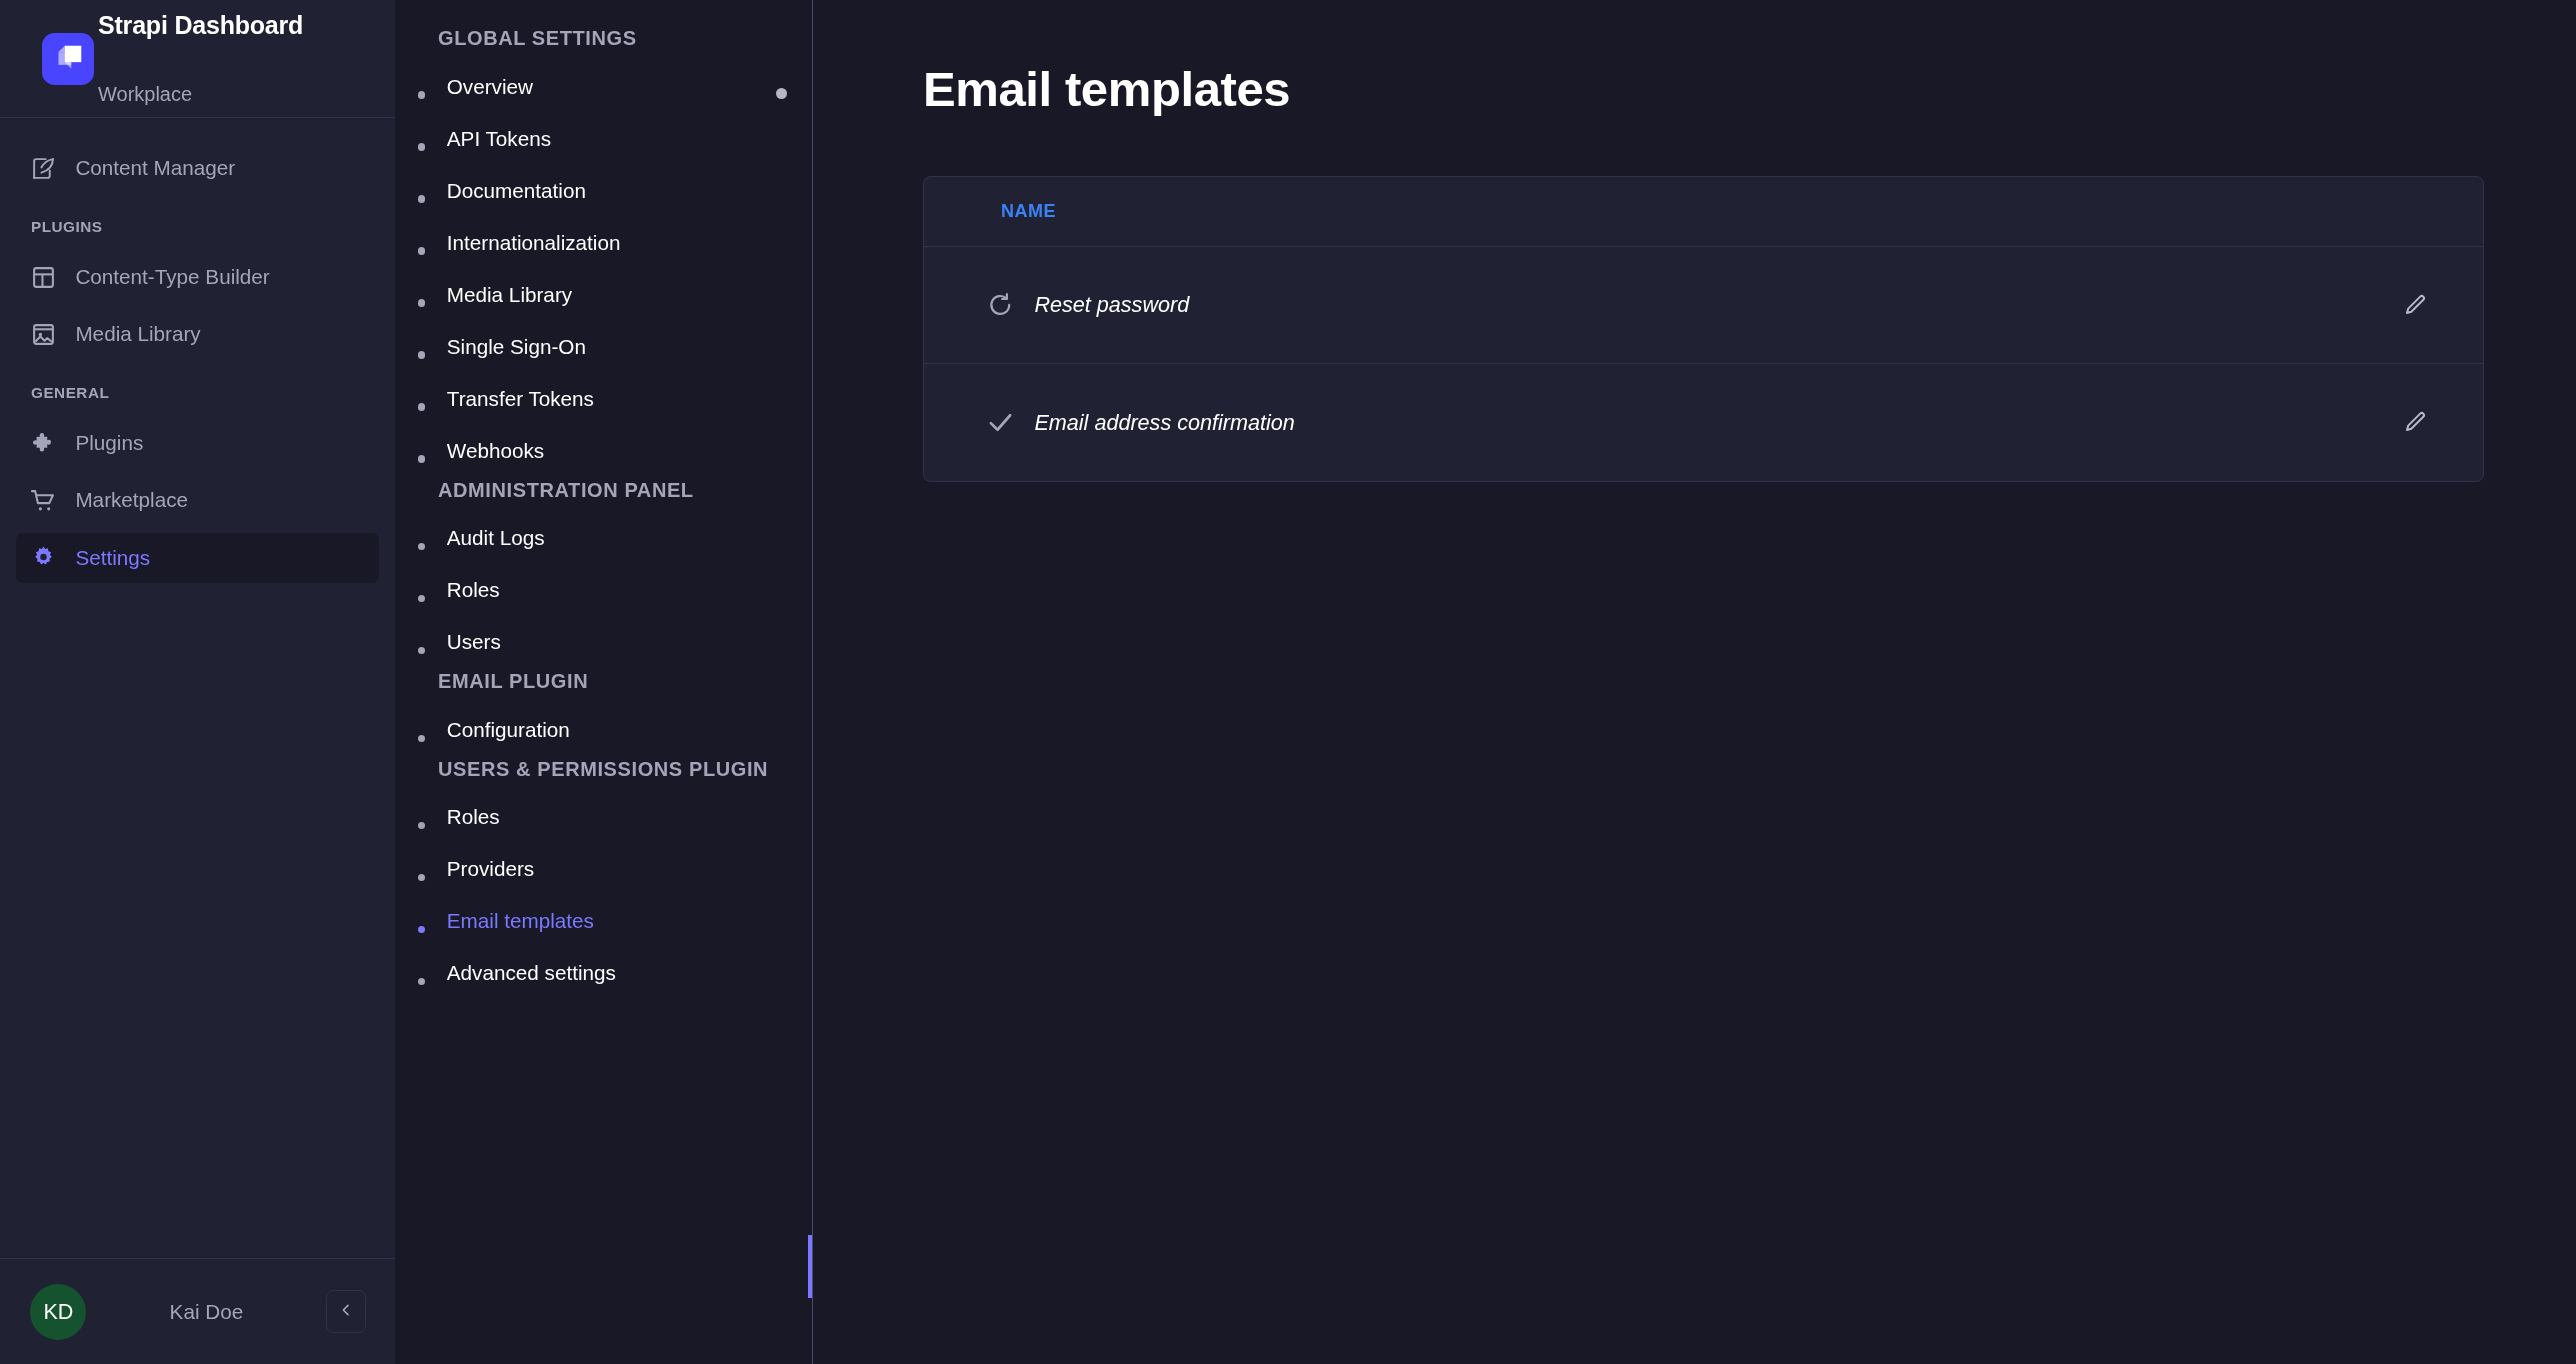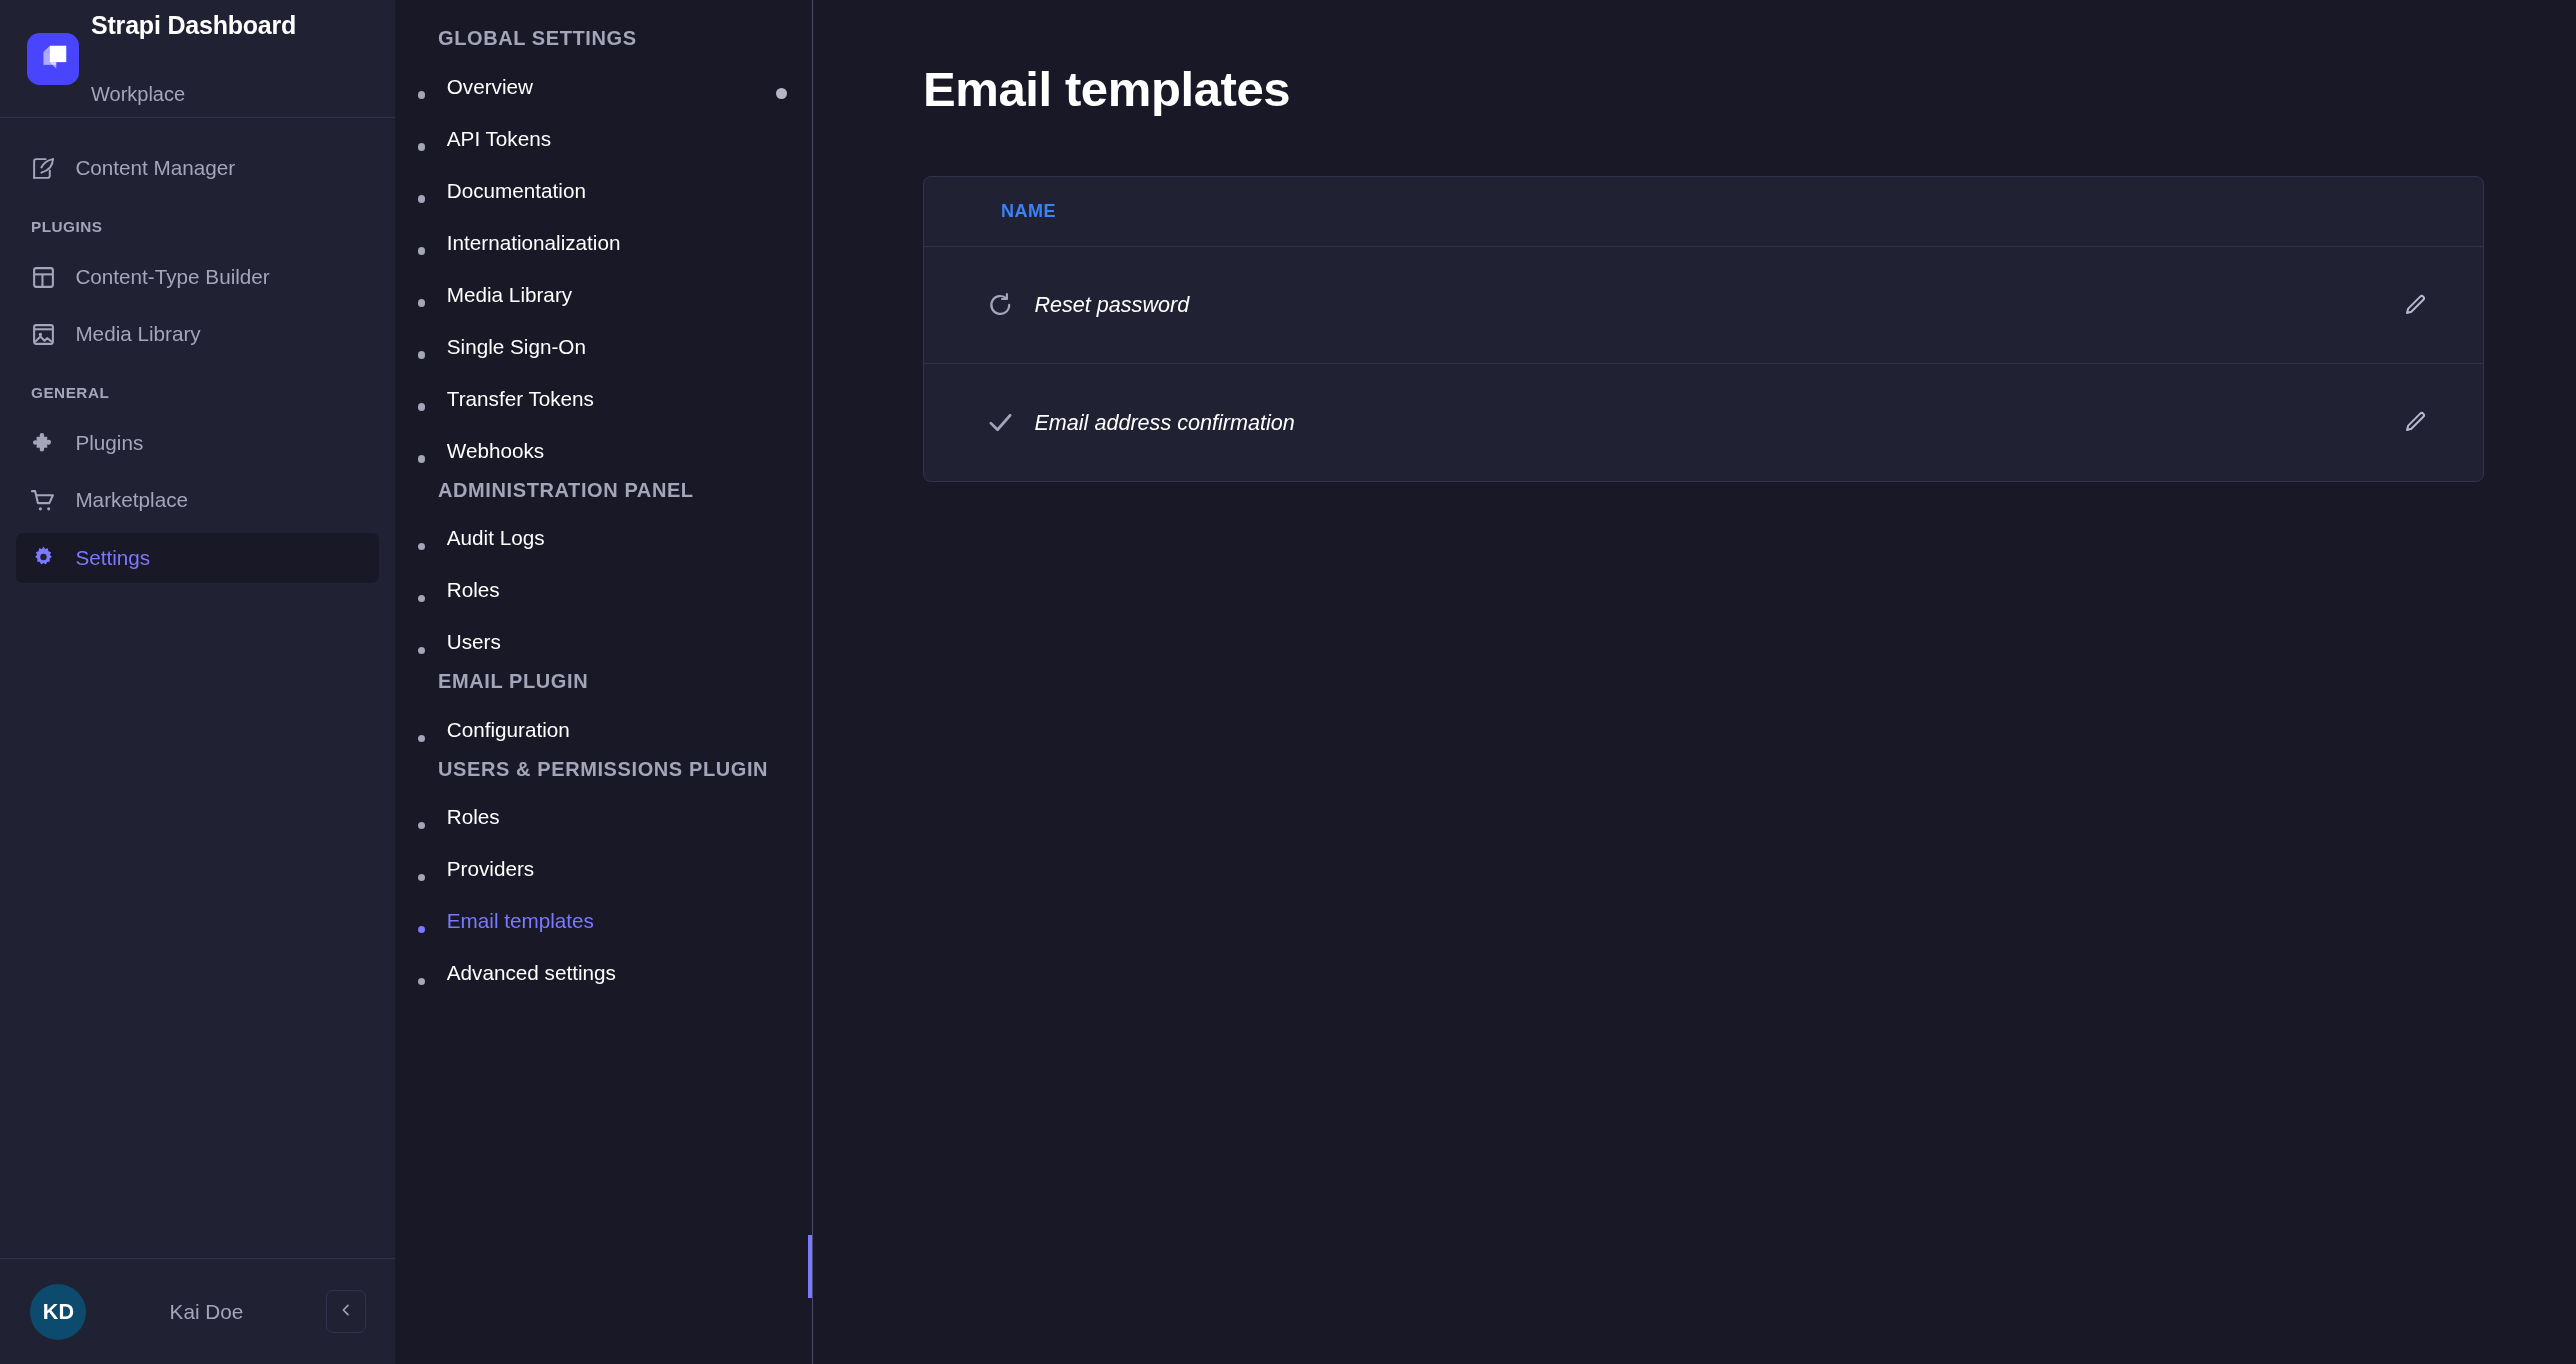--- a/index.html
+++ b/index.html
@@ -15,22 +15,22 @@
   .sidebar {
     width: 395px; height: 1364px;
     background: #212134;
     display: flex; flex-direction: column;
     flex: 0 0 395px;
     position: relative;
   }
   .brand {
     height: 118px;
     display: flex; align-items: center;
-    padding: 0 27px;
-    gap: 12px;
+    padding: 0 42px;
+    gap: 4px;
     border-bottom: 0.9px solid #32324d;
   }
   .brand-logo {
     width: 52px; height: 52px;
     border-radius: 12.6px;
     background: #4945ff;
     position: relative;
     flex: 0 0 52px;
   }
   .brand-logo svg { position: absolute; left: 10.8px; top: 10.8px; }
@@ -67,23 +67,23 @@
 
   .sidebar-footer {
     height: 106px;
     border-top: 0.9px solid #32324d;
     display: flex; align-items: center;
     padding: 0 16px;
     gap: 0;
   }
   .avatar {
     width: 56px; height: 56px; border-radius: 50%;
-    background: #0c4a6e; color: #fff;
+    background: #14532d; color: #fff;
     display: flex; align-items: center; justify-content: center;
-    font-size: 21.6px; font-weight: bold;
+    font-size: 21.6px; font-weight: normal;
     flex: 0 0 56px; margin-left: 14.4px;
   }
   .user-name {
     flex: 1 1 auto; text-align: center;
     font-size: 20.7px; color: #a5a5ba;
   }
   .collapse-btn {
     width: 40px; height: 43px;
     border: 0.9px solid #32324d;
     border-radius: 7.2px;

